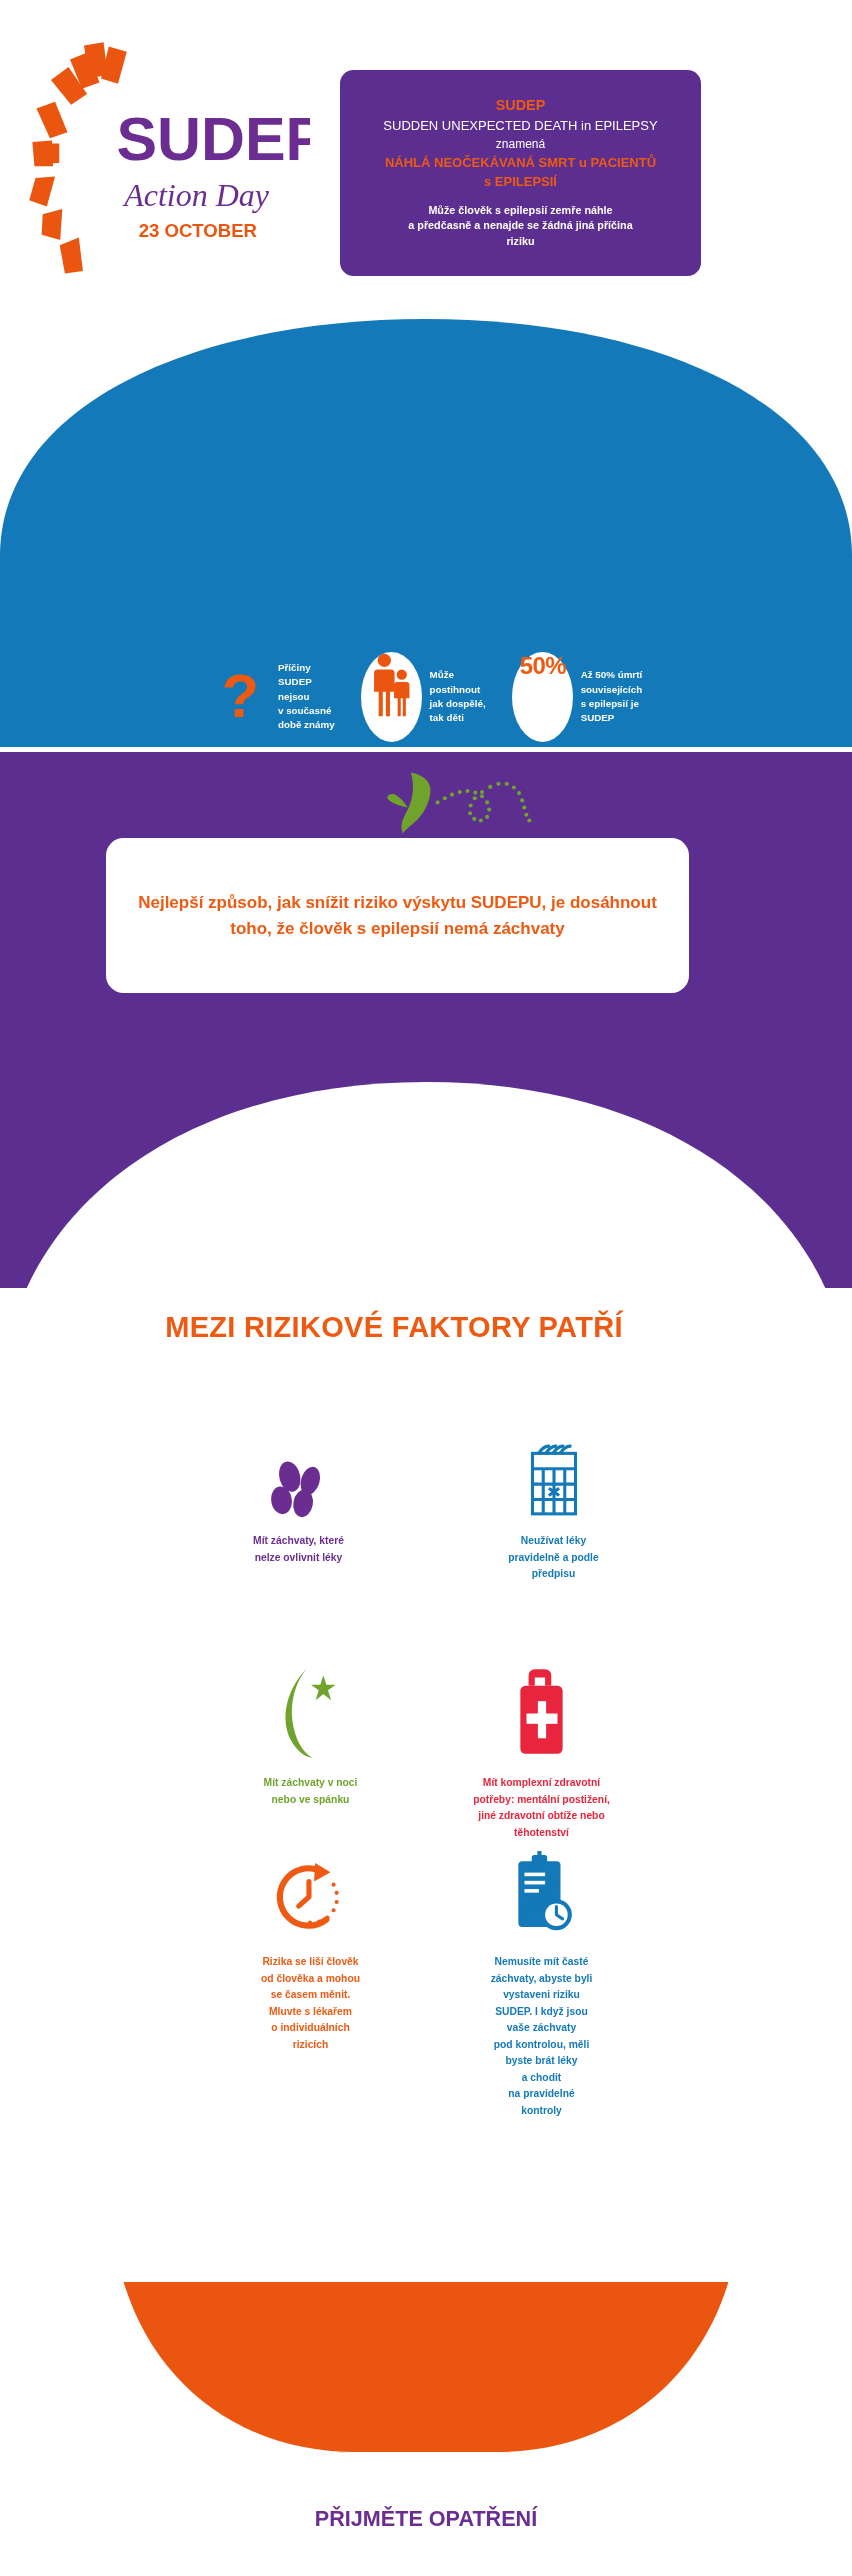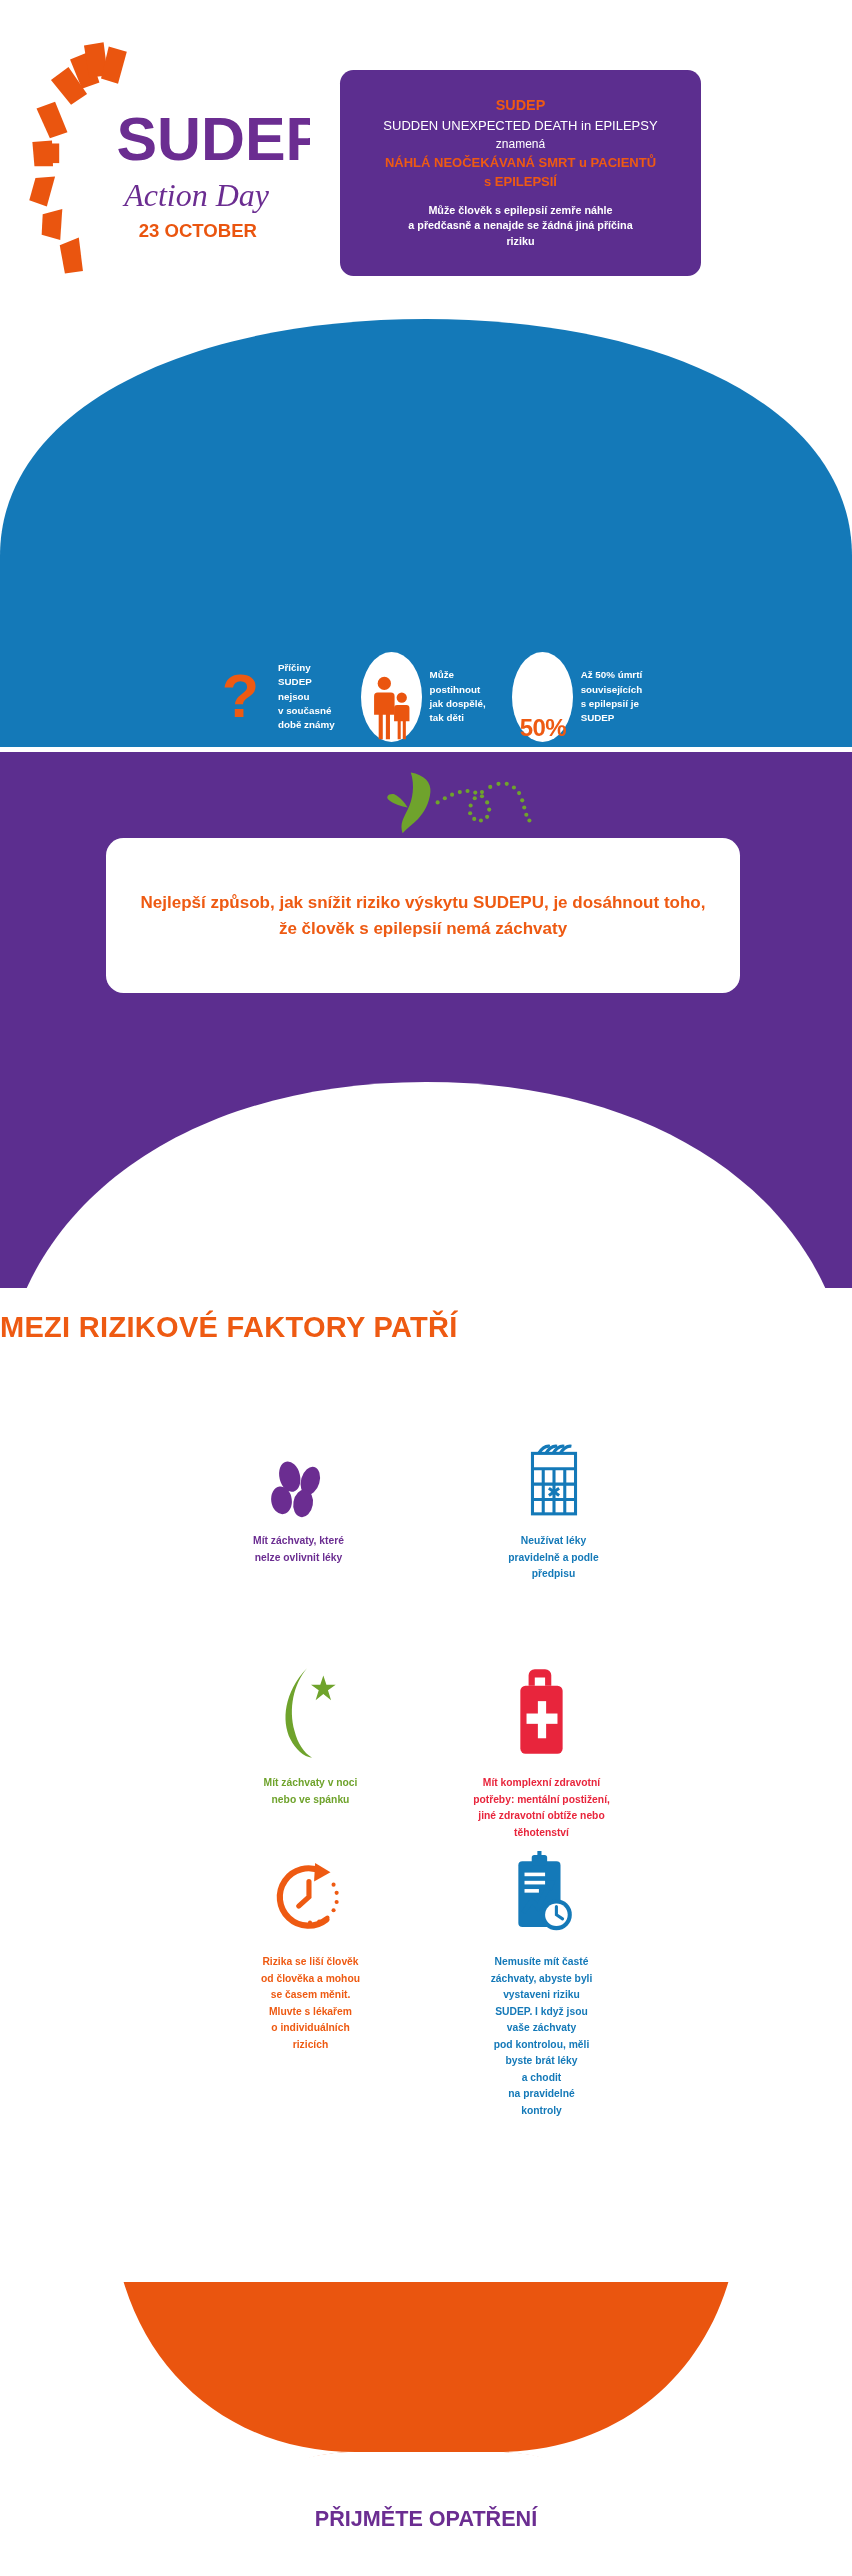--- a/index.html
+++ b/index.html
@@ -37,36 +37,36 @@
   #blue-dome { position:absolute; left:0; top:0; width:852px; height:428px; }
   #blue-stats {
     position:absolute; left:0; bottom:9.3px; width:852px;
     display:flex; justify-content:center; align-items:flex-end; gap:0px;
   }
   .stat { display:flex; align-items:center; gap:7.2px; margin:0 13.4px; }
   .stat-icon { width:61px; height:82px; display:flex; align-items:center; justify-content:center; flex:0 0 auto; }
   .stat-text { color:#ffffff; font-size:9.8px; font-weight:bold; line-height:1.45; white-space:pre-line; }
   .qmark { color:#EE5A12; font-size:61px; font-weight:bold; line-height:0.8; }
   .white-ellipse { background:#ffffff; border-radius:50%; width:61px; height:90px;
-                   display:flex; align-items:flex-end; justify-content:center; }
+                   display:flex; align-items:flex-start; justify-content:center; }
   .pct { color:#EE5A12; font-size:24px; font-weight:bold; letter-spacing:-0.5px; }
 
   
   #purple-band { left:0; top:752px; width:852px; height:536px; background:#5C2E8F; }
   #purple-arch { left:0; top:1051px; width:852px; height:361px; }
   #msg-card {
-    left:106px; top:838px; width:634px; height:155px;
+    left:106px; top:838px; width:583px; height:155px;
     background:#ffffff; border-radius:17.5px;
     display:flex; align-items:center; justify-content:center; padding:10.3px 31px;
   }
   #msg-text { color:#EE5A12; font-size:17px; font-weight:bold; line-height:1.5; text-align:center; }
   #dove-green { left:384px; top:762px; width:165px; height:88px; }
 
   
-  #risk-title { left:0; top:1311px; width:788px; 
+  #risk-title { left:0; top:1311px; width:788px; text-align:center;
                 color:#EE5A12; font-size:29px; font-weight:bold; letter-spacing:0.3px; }
 
   .risk-row { position:absolute; left:0; width:852px; display:flex; justify-content:center; }
   .risk-item { width:170px; display:flex; flex-direction:column; align-items:center; text-align:center; }
   .risk-ico { height:98px; display:flex; align-items:flex-end; justify-content:center; }
   .risk-label { margin-top:13.4px; font-size:10.3px; font-weight:bold; line-height:1.6; white-space:pre-line; }
 
   #risk-row-1 { top:1422px; gap:85px; }
   #risk-row-2 { top:1664px; gap:61px; }
   #risk-row-3 { top:1843px; gap:61px; }

